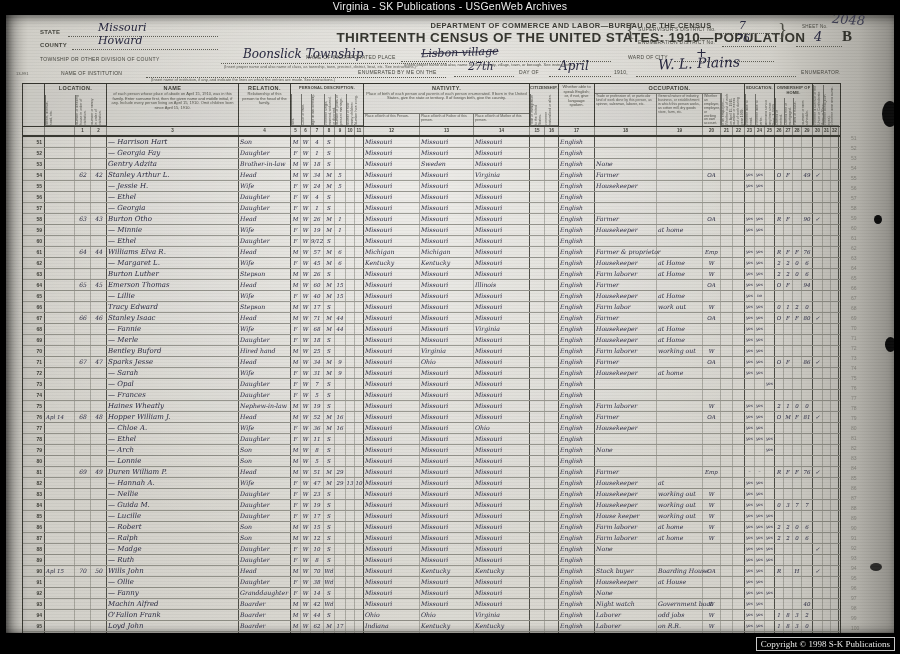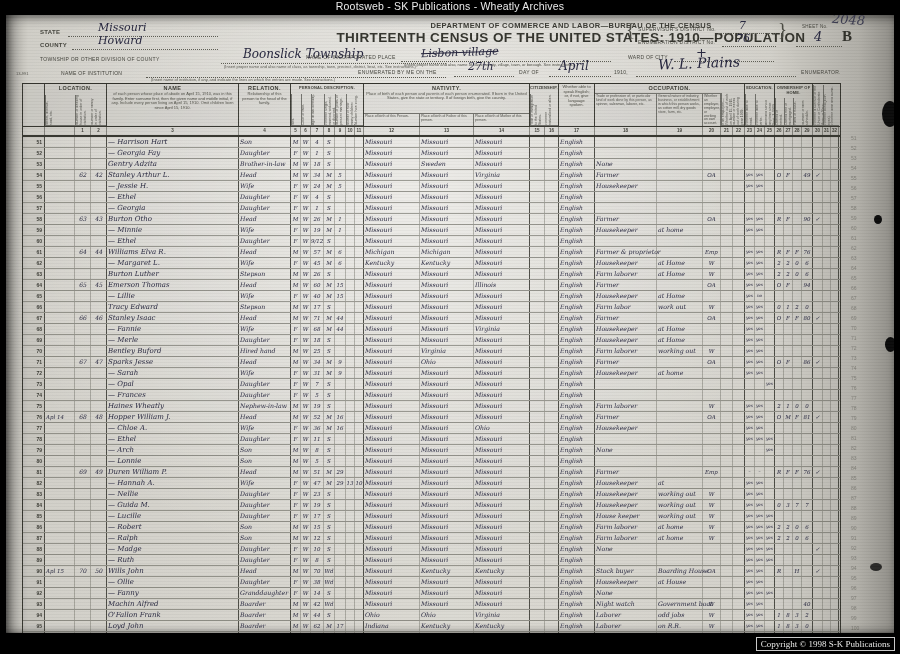--- a/index.html
+++ b/index.html
@@ -76,21 +76,21 @@
   .c-rd,.c-wr,.c-sch{text-align:center;font-size:4.2px;padding-left:0;}
   .rmnums{position:absolute;left:840px;top:118px;width:22px;}
   .rmnum{height:10px;font-size:5px;color:rgba(52,52,46,.42);line-height:10px;padding-left:5px;}
 </style>
 </head>
 <body>
 
 <div class="stage">
 
   <div class="topbar">
-    <span>Rootsweb - SK Publications - Wheatly Archives</span>
+    <span>Virginia - SK Publications - USGenWeb Archives</span>
   </div>
 
   <div class="paper">
 
     <div class="hw" style="left:826px;top:-3px;font-size:13px;transform:rotate(4deg);color:#3a3a4e;">2048</div>
 
     <div class="pl" style="left:34px;top:14px">STATE</div>
     <div class="dline" style="left:62px;top:20px;width:150px"></div>
     <div class="hw" style="left:92px;top:6px;font-size:11px">Missouri</div>
 

